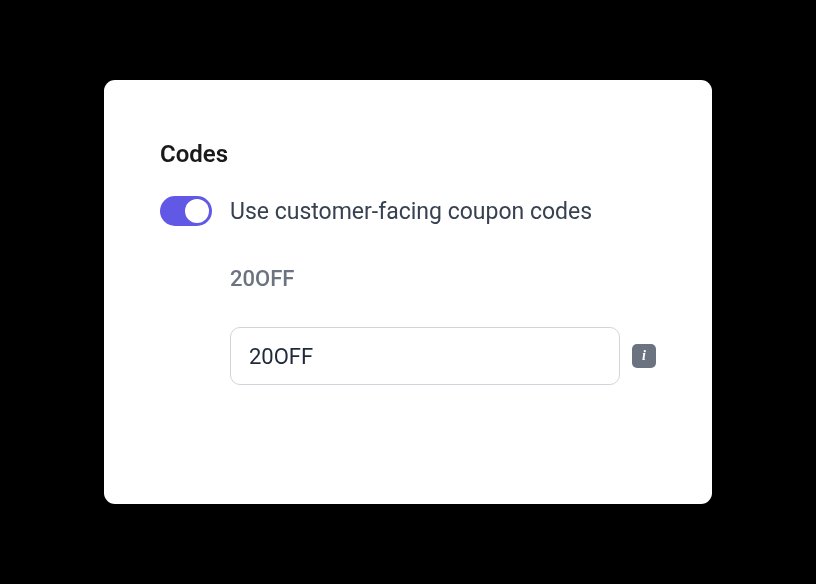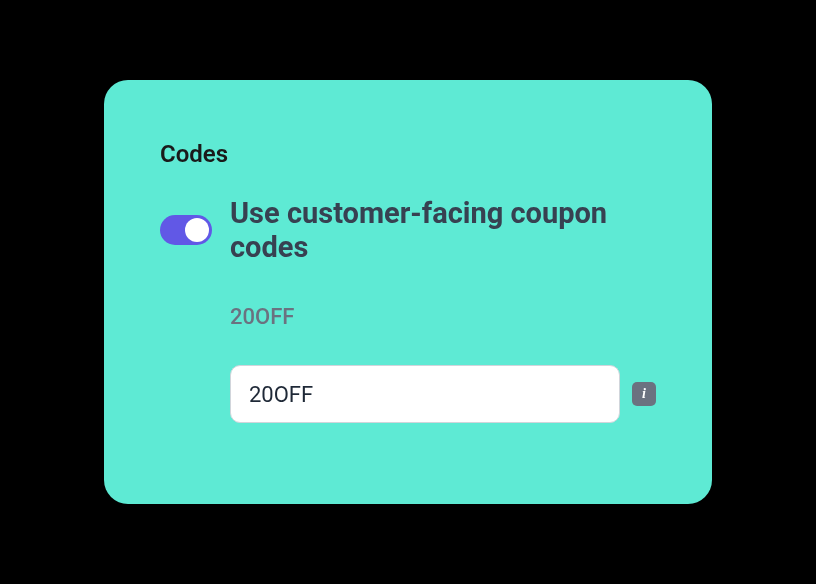--- a/index.html
+++ b/index.html
@@ -10,22 +10,22 @@
     body {
       background: #000000;
       width: 816px;
       height: 584px;
       font-family: -apple-system, BlinkMacSystemFont, "Segoe UI", Roboto, Helvetica, Arial, sans-serif;
       display: flex;
       align-items: center;
       justify-content: center;
     }
     .card {
-      background: #5eead4;
-      border-radius: 24px;
+      background: #ffffff;
+      border-radius: 11px;
       width: 608px;
       height: 424px;
       padding: 60px 56px;
       position: relative;
     }
     .section-title {
       font-size: 24px;
       font-weight: 600;
       color: #1a1a1a;
       margin-bottom: 28px;
@@ -48,23 +48,23 @@
     .toggle-thumb {
       width: 24px;
       height: 24px;
       background: #ffffff;
       border-radius: 50%;
       position: absolute;
       top: 3px;
       right: 3px;
     }
     .toggle-label {
-      font-size: 29px;
+      font-size: 23px;
       color: #374151;
-      font-weight: 700;
+      font-weight: 400;
     }
     .code-display {
       font-size: 22px;
       font-weight: 500;
       color: #6b7280;
       margin-left: 70px;
       margin-bottom: 36px;
     }
     .field-group {
       margin-left: 70px;

